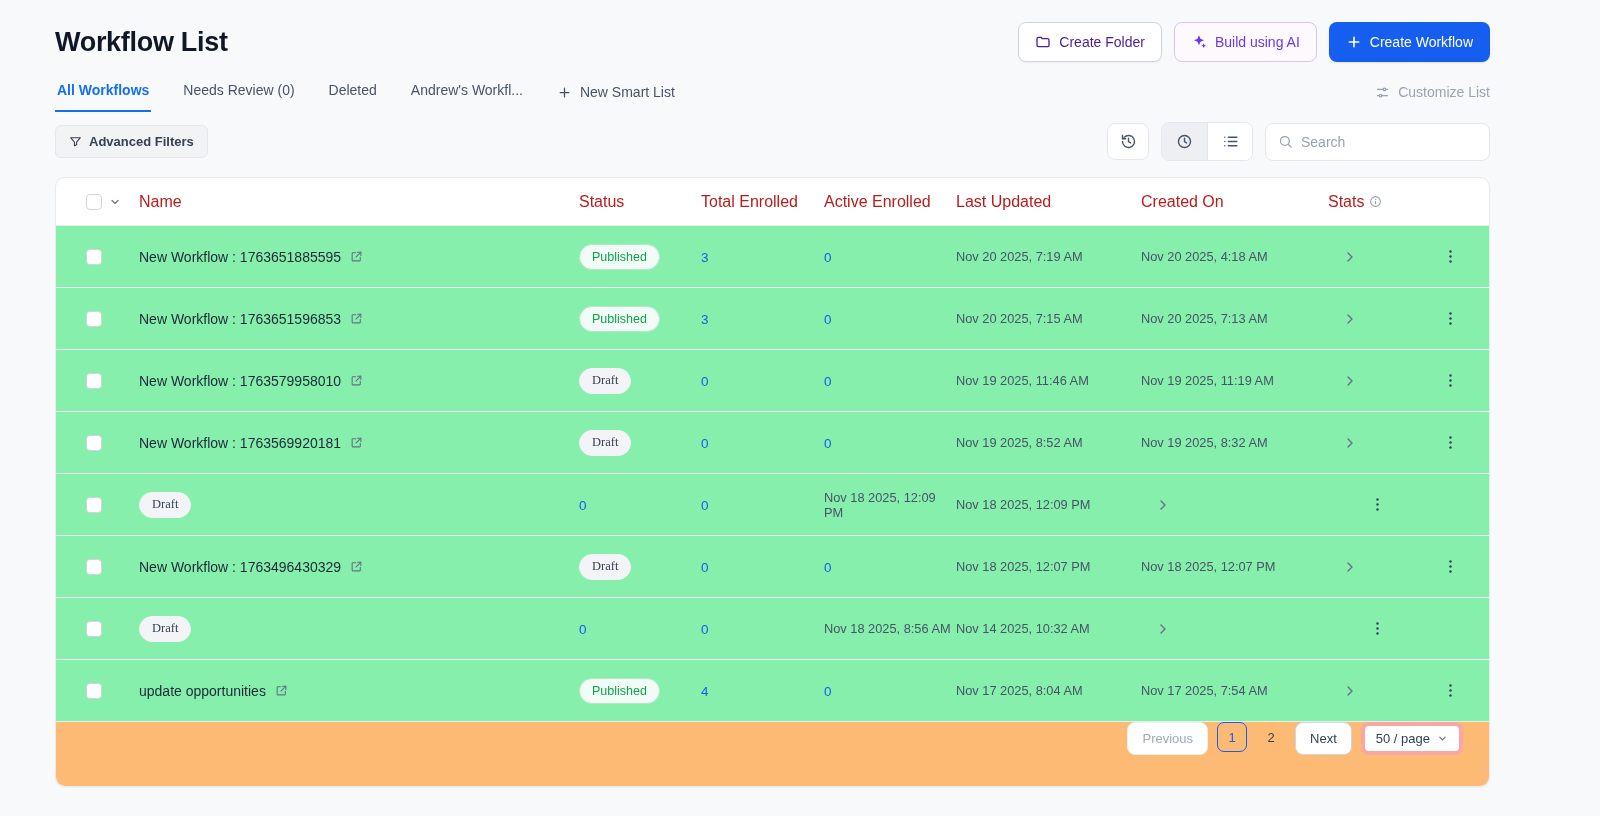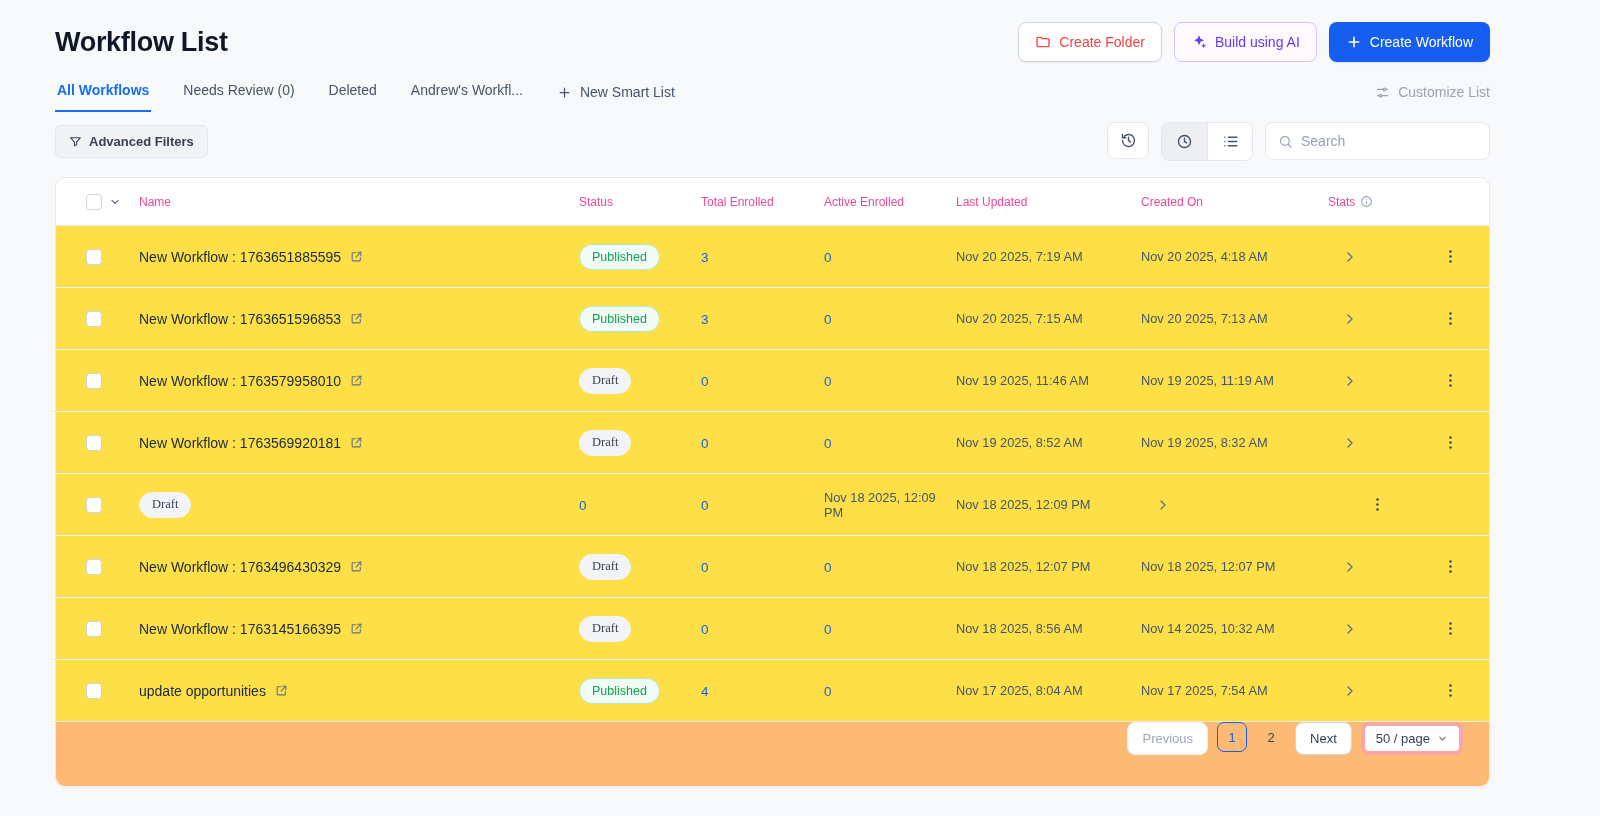--- a/index.html
+++ b/index.html
@@ -9,21 +9,21 @@
   .content { padding: 0 110px 0 55px; }
 
   
   .top { display: flex; justify-content: space-between; align-items: center; padding-top: 22px; }
   .title { font-size: 27px; font-weight: 700; color: #101828; letter-spacing: -0.3px; }
   .actions { display: flex; gap: 12px; align-items: center; }
   .btn { height: 40px; border-radius: 8px; display: inline-flex; align-items: center; gap: 8px;
          padding: 0 16px; font-size: 14px; font-weight: 500; cursor: pointer; border: 1px solid transparent;
          background: #fff; font-family: inherit; }
   .btn svg { width: 16px; height: 16px; }
-  .btn-outline { border-color: #d0d5dd; color: #ef4444; box-shadow: 0 1px 2px rgba(16,24,40,.05); }
+  .btn-outline { border-color: #d0d5dd; color: #4c1d95; box-shadow: 0 1px 2px rgba(16,24,40,.05); }
   .btn-ai { border-color: #d9c2fc; color: #6938ef; background: #fdfaff; }
   .btn-primary { background: #155eef; color: #fff; box-shadow: 0 1px 2px rgba(16,24,40,.1); }
 
   
   .tabs-row { display: flex; justify-content: space-between; align-items: flex-end; margin-top: 8px; }
   .tabs-left { display: flex; align-items: flex-end; }
   .tab { font-size: 14px; color: #475467; padding: 12px 2px; margin-right: 30px; cursor: pointer;
          border-bottom: 2px solid transparent; white-space: nowrap; }
   .tab.active { color: #1570ef; font-weight: 700; border-bottom-color: #1570ef; }
   .smart { display: inline-flex; gap: 8px; align-items: center; color: #475467; font-size: 14px;
@@ -31,45 +31,45 @@
   .smart svg, .customize svg { width: 15px; height: 15px; }
   .customize { display: inline-flex; gap: 8px; align-items: center; color: #9aa3b2; font-size: 14px;
                padding: 12px 0; cursor: pointer; }
 
   
   .toolbar { display: flex; justify-content: space-between; align-items: center; margin-top: 10px; }
   .adv { display: inline-flex; align-items: center; gap: 7px; height: 33px; padding: 0 13px;
          background: #f2f3f5; border: 1px solid #e5e7eb; border-radius: 6px; font-size: 13px;
          font-weight: 700; color: #374151; cursor: pointer; font-family: inherit; }
   .adv svg { width: 13px; height: 13px; }
-  .right-tools { display: flex; gap: 12px; }
+  .right-tools { display: flex; align-items: center; gap: 12px; }
   .icon-btn { width: 42px; height: 37px; display: flex; align-items: center; justify-content: center;
               background: #fff; border: 1px solid #e4e7ec; border-radius: 8px; color: #475467; cursor: pointer; }
   .icon-btn svg, .seg svg { width: 17px; height: 17px; }
   .btn-group { display: flex; border: 1px solid #e4e7ec; border-radius: 8px; overflow: hidden; background: #fff; }
   .seg { width: 45px; height: 37px; display: flex; align-items: center; justify-content: center;
          color: #475467; cursor: pointer; background: #fff; border: none; }
   .seg.active { background: #edeff2; }
   .seg + .seg { border-left: 1px solid #e4e7ec; }
   .search { display: flex; align-items: center; gap: 8px; width: 225px; height: 38px; background: #fff;
             border: 1px solid #e4e7ec; border-radius: 8px; padding: 0 12px; color: #98a2b3; }
   .search svg { width: 15px; height: 15px; flex: none; }
   .search input { border: none; outline: none; font-size: 14px; width: 100%; color: #344054;
                   background: transparent; font-family: inherit; }
   .search input::placeholder { color: #98a2b3; }
 
   
   .card { margin-top: 16px; background: #fff; border: 1px solid #e9eaee; border-radius: 10px;
           overflow: hidden; box-shadow: 0 1px 2px rgba(16,24,40,.04); }
   .grid { display: grid; grid-template-columns: 53px 440px 122px 123px 132px 185px 187px 98px 1fr;
           align-items: center; padding: 0 14px 0 30px; }
-  .thead { height: 48px; border-bottom: 1px solid #eaecf0; color: #ec4899; font-size: 12px; font-weight: 500; }
+  .thead { height: 48px; border-bottom: 1px solid #eaecf0; color: #b91c1c; font-size: 16px; font-weight: 500; }
   .th { display: flex; align-items: center; gap: 5px; }
   .th svg { width: 13px; height: 13px; color: #98a2b3; }
-  .trow { height: 62px; border-bottom: 1px solid #f1f3f6; font-size: 14px; background: #fde047; }
+  .trow { height: 62px; border-bottom: 1px solid #f1f3f6; font-size: 14px; background: #86efac; }
   .trow:last-of-type { border-bottom: 1px solid #eaecf0; }
   .selcell { display: flex; align-items: center; gap: 7px; }
   .cb { width: 16px; height: 16px; border: 1px solid #d0d5dd; border-radius: 4px; background: #fff;
         display: inline-block; cursor: pointer; flex: none; }
   .hdr-chev { color: #667085; display: flex; cursor: pointer; }
   .hdr-chev svg { width: 12px; height: 12px; }
   .name-cell { display: flex; align-items: center; gap: 9px; color: #1d2939; padding-right: 16px; }
   .name-cell .wf-name { cursor: pointer; white-space: nowrap; overflow: hidden; text-overflow: ellipsis; }
   .ext { color: #667085; display: flex; cursor: pointer; flex: none; }
   .ext svg { width: 13px; height: 13px; }
@@ -463,30 +463,20 @@
                   <circle cx="12" cy="19" r="1.7"></circle>
                 </svg>
       </span>
     </div>
   </div>
 
   <div class="grid trow">
     <div class="selcell">
       <span class="cb"></span>
     </div>
-    <div class="name-cell">
-      <span class="wf-name">New Workflow : 1763145166395</span>
-      <span class="ext">
-        <svg viewBox="0 0 24 24" fill="none" stroke="currentColor" stroke-width="2" stroke-linecap="round" stroke-linejoin="round">
-                  <path d="M14 4h6v6"></path>
-                  <path d="M20 4l-9 9"></path>
-                  <path d="M19 13.5V19a1 1 0 0 1-1 1H5a1 1 0 0 1-1-1V6a1 1 0 0 1 1-1h5.5"></path>
-                </svg>
-      </span>
-    </div>
     <div>
       <span class="pill pill-draft">Draft</span>
     </div>
     <div><span class="num">0</span></div>
     <div><span class="num">0</span></div>
     <div class="date">Nov 18 2025, 8:56 AM</div>
     <div class="date">Nov 14 2025, 10:32 AM</div>
     <div class="stats-cell">
       <span class="chev">
         <svg viewBox="0 0 24 24" fill="none" stroke="currentColor" stroke-width="2" stroke-linecap="round">

